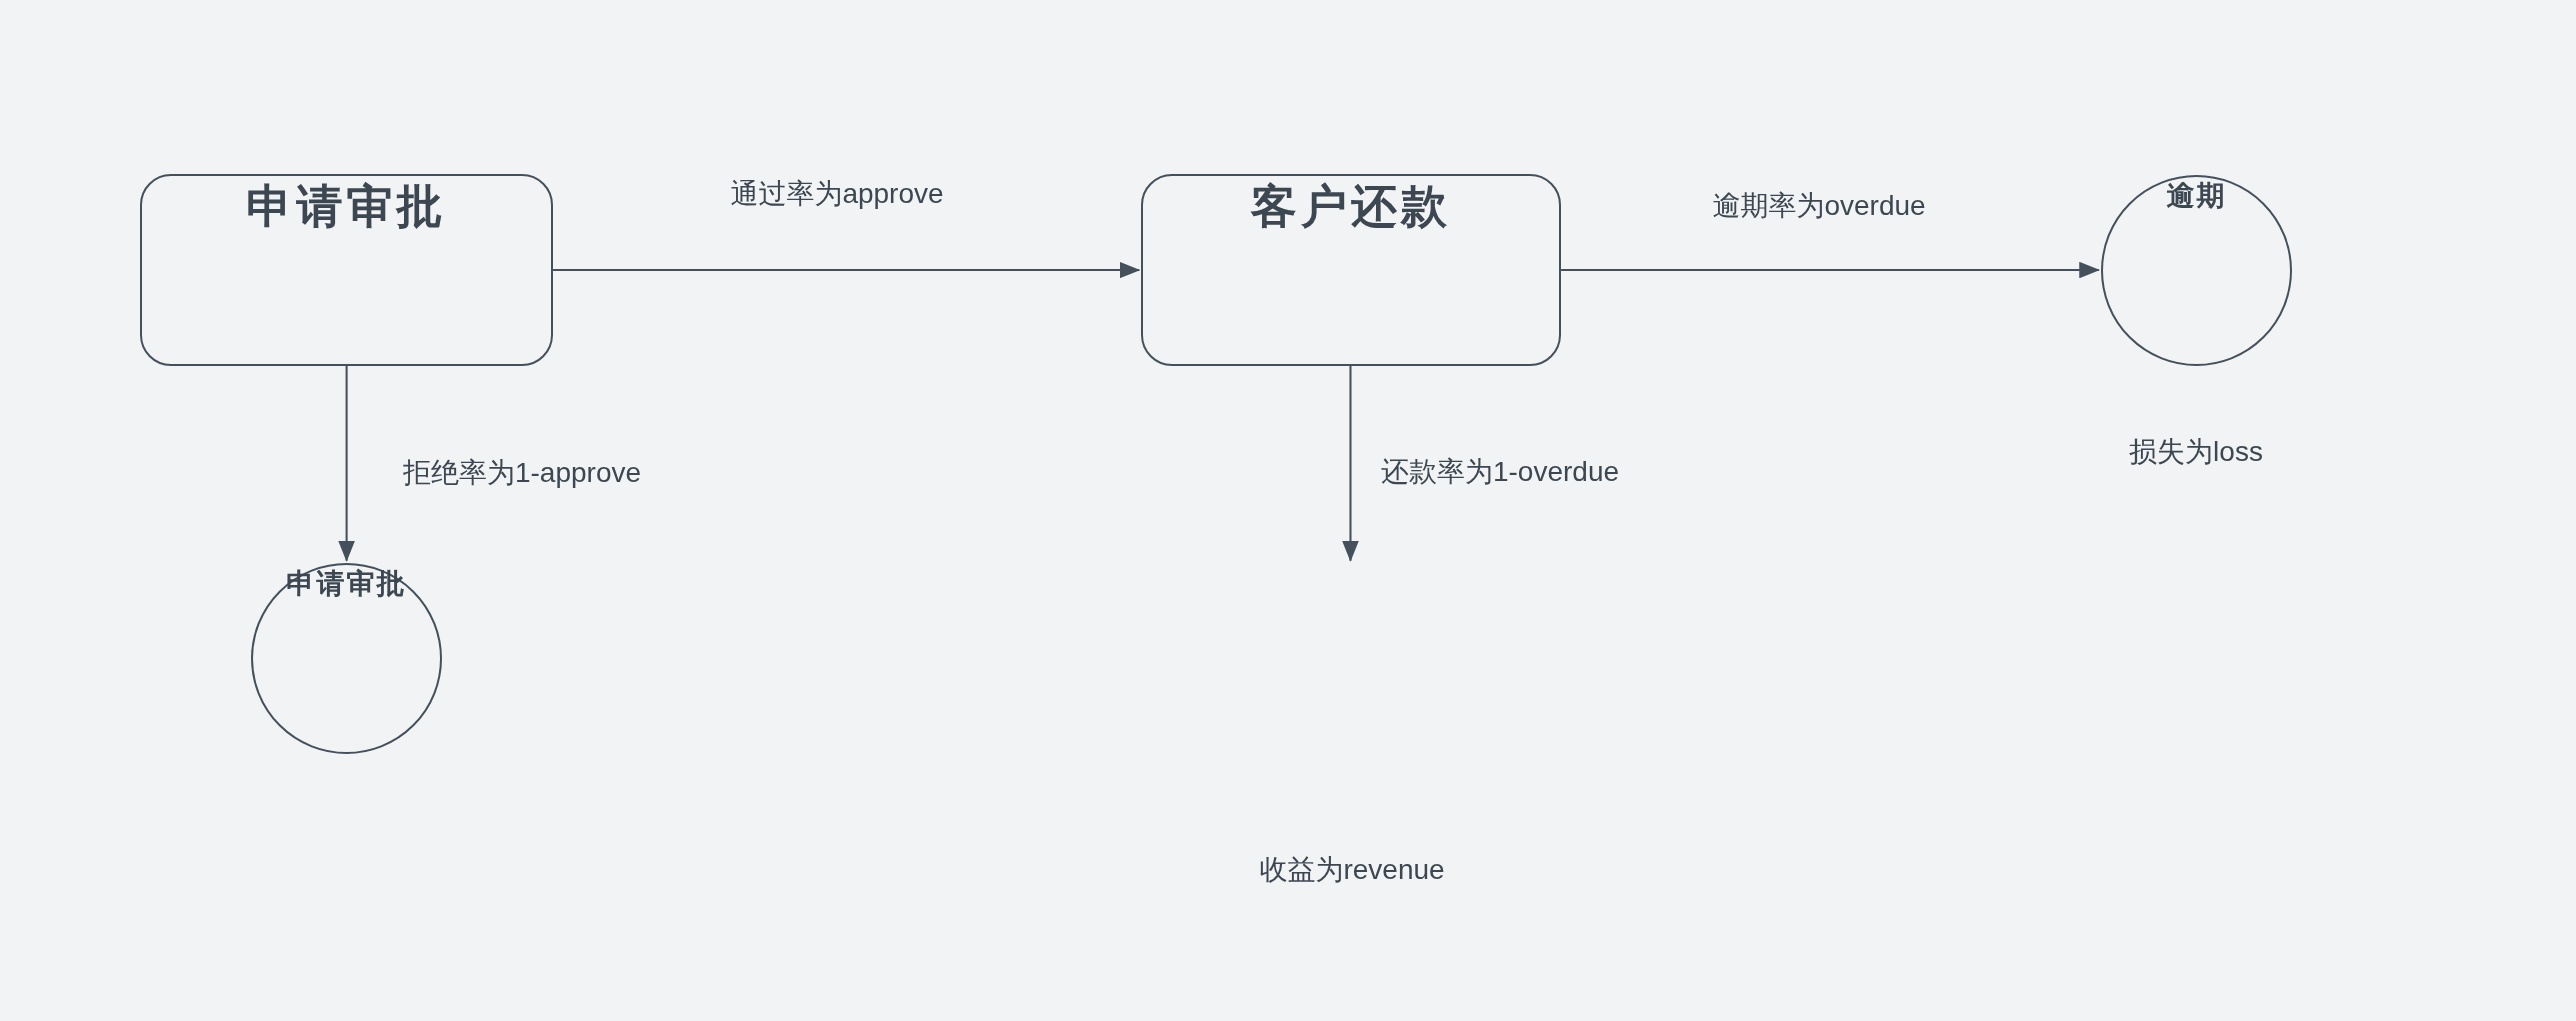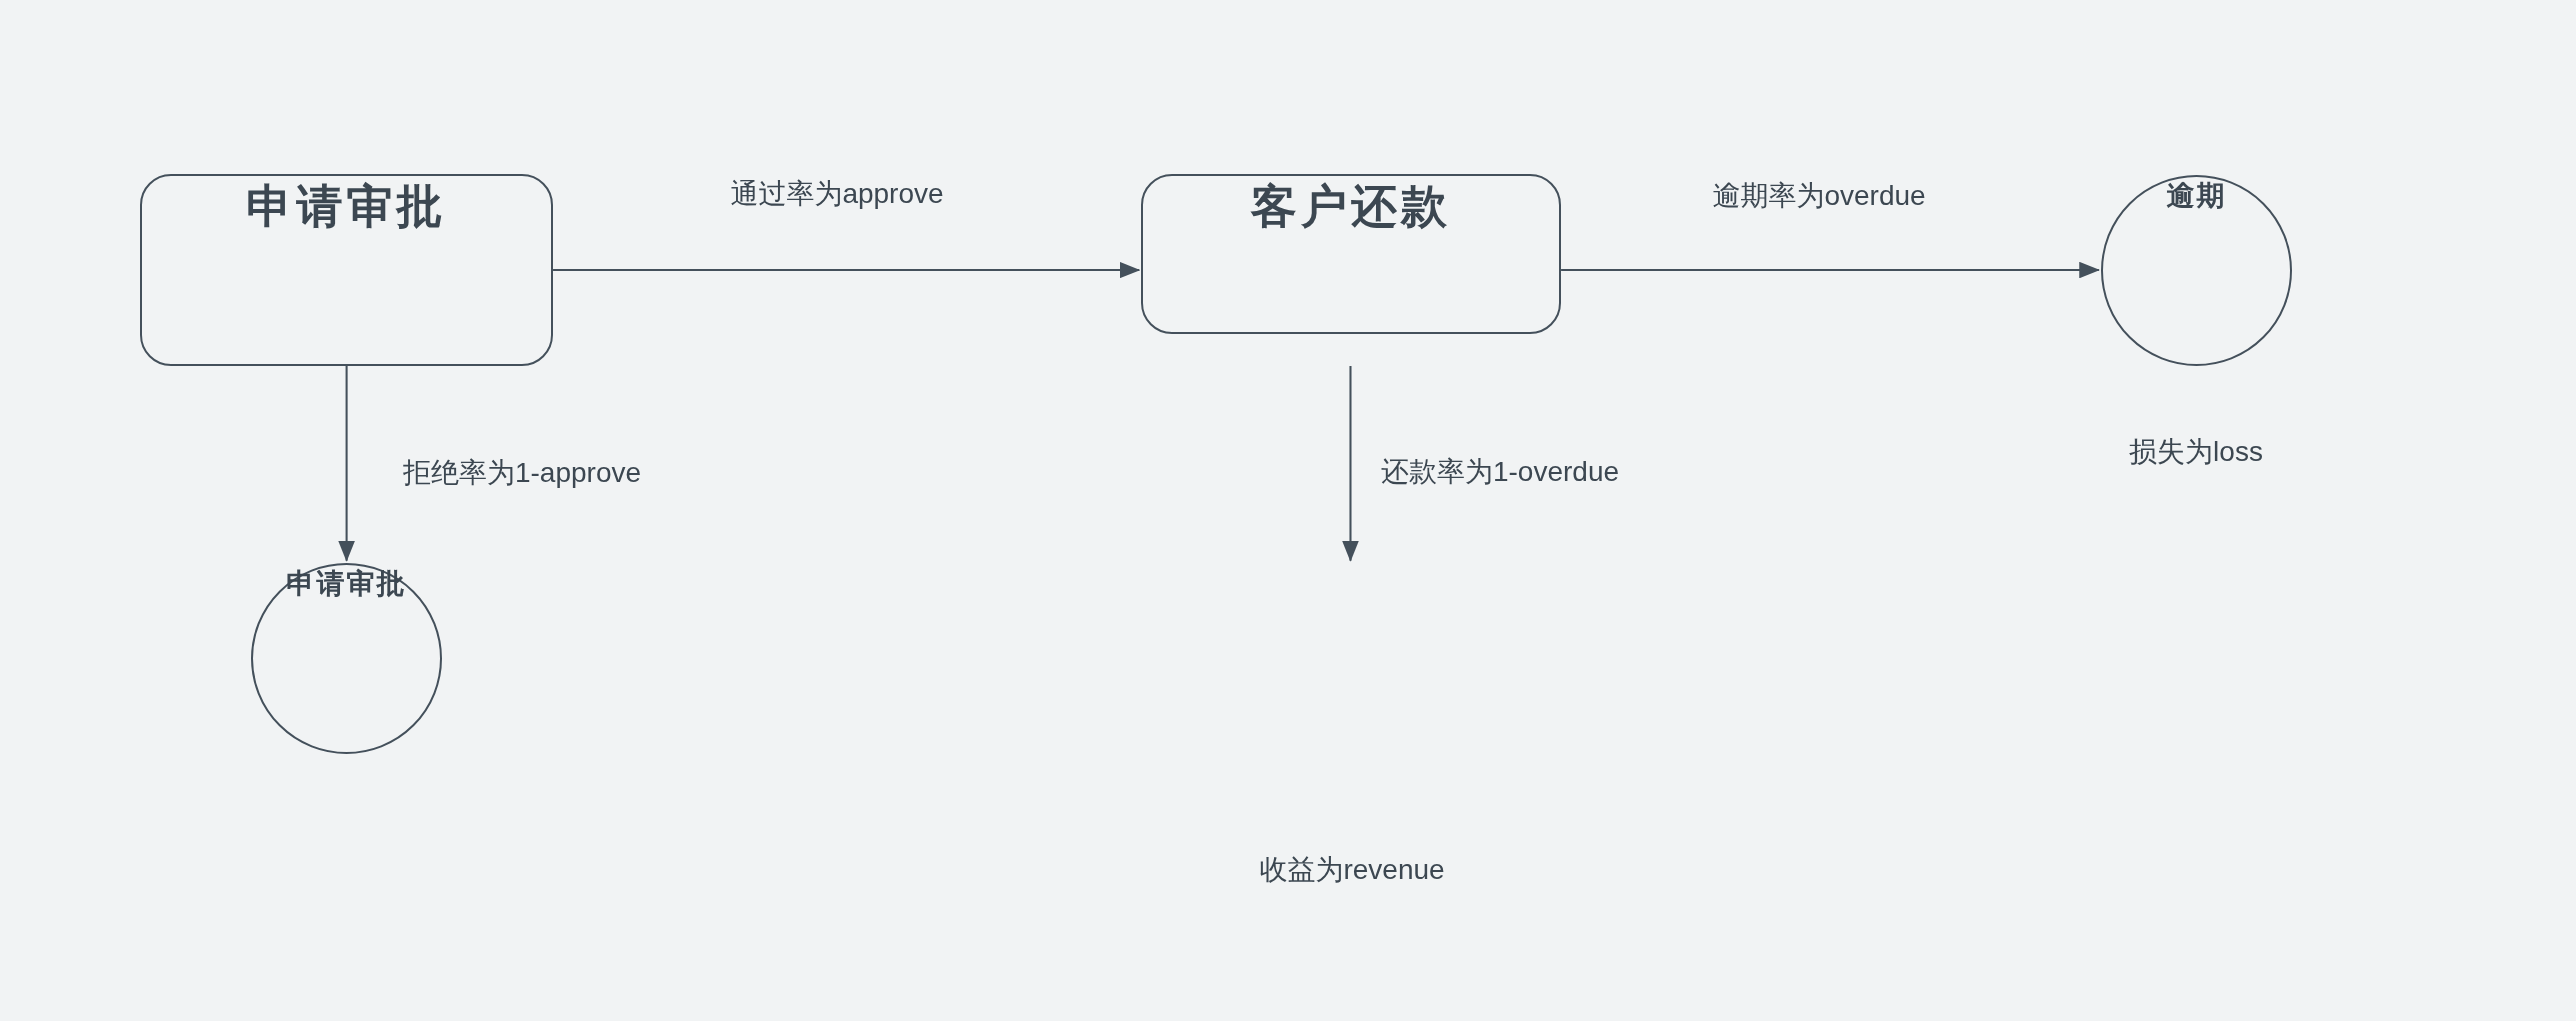--- a/index.html
+++ b/index.html
@@ -73,36 +73,36 @@
     <line class="edge-line" x1="801" y1="391" x2="1650" y2="391" marker-end="url(#arrowhead)"></line>
     <line class="edge-line" x1="2261" y1="391" x2="3040" y2="391" marker-end="url(#arrowhead)"></line>
     <line class="edge-line" x1="502" y1="530" x2="502" y2="812" marker-end="url(#arrowhead)"></line>
     <line class="edge-line" x1="1956" y1="530" x2="1956" y2="812" marker-end="url(#arrowhead)"></line>
   </svg>
 
   <div class="node rect" style="left:140px;top:174px;width:413px;height:192px;">
     <span>申请审批</span>
   </div>
 
-  <div class="node rect" style="left:1141px;top:174px;width:420px;height:160px;">
+  <div class="node rect" style="left:1141px;top:174px;width:420px;height:192px;">
     <span>客户还款</span>
   </div>
 
   <div class="node circle" style="left:2101px;top:175px;width:191px;height:191px;">
     <span>逾期</span>
   </div>
 
   <div class="node circle" style="left:251px;top:563px;width:191px;height:191px;">
     <span>申请审批</span>
   </div>
 
 
   <div class="edge-label" style="left:837px;top:194px;">通过率为approve</div>
 
-  <div class="edge-label" style="left:1819px;top:196px;">逾期率为overdue</div>
+  <div class="edge-label" style="left:1819px;top:206px;">逾期率为overdue</div>
 
   <div class="edge-label" style="left:522px;top:473px;">拒绝率为1-approve</div>
 
   <div class="edge-label" style="left:1500px;top:472px;">还款率为1-overdue</div>
 
   <div class="annotation" style="left:2196px;top:452px;">损失为loss</div>
 
   <div class="annotation" style="left:1352px;top:831px;margin-top:39px;">收益为revenue</div>
 
 </div>

